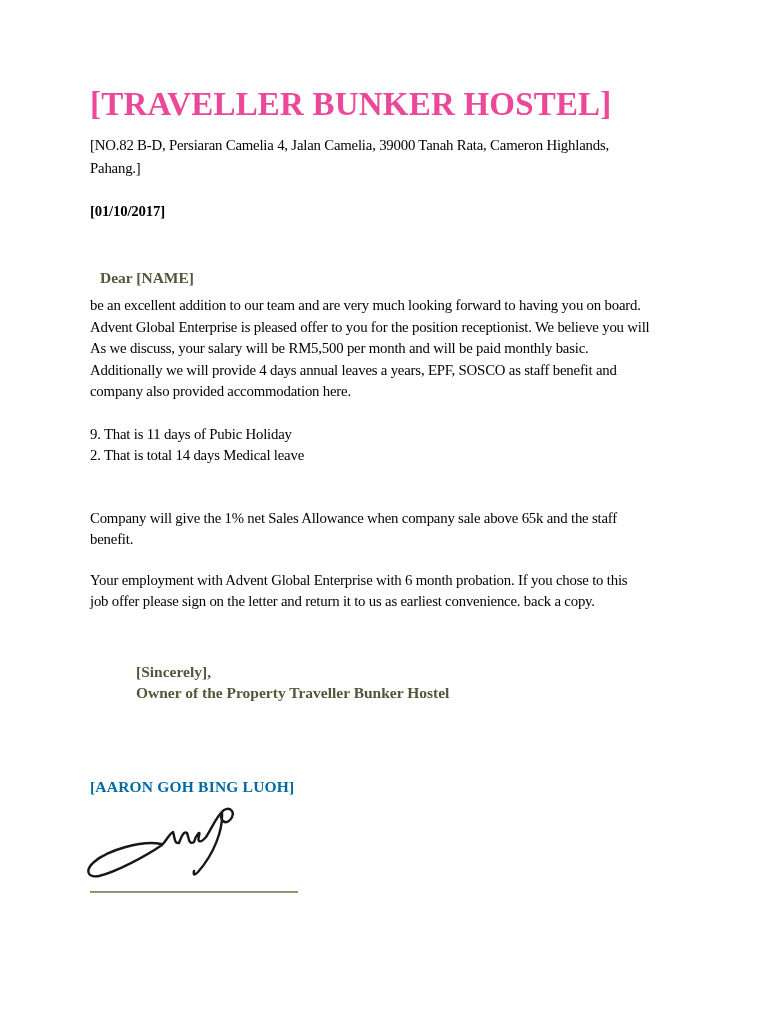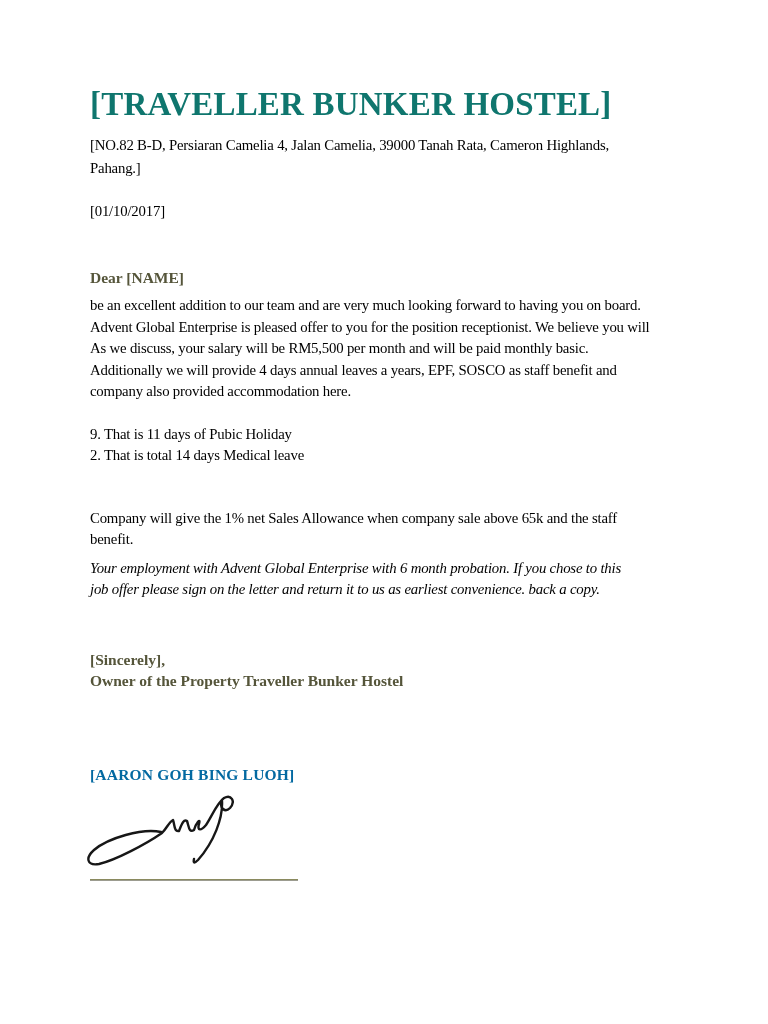--- a/index.html
+++ b/index.html
@@ -8,39 +8,39 @@
     width: 768px; height: 1024px;
     position: relative; overflow: hidden;
     font-family: "Liberation Serif", "DejaVu Serif", serif;
   }
   .page {
     position: absolute; inset: 0;
     padding: 86px 0 0 90px;
     color: #77774e;
   }
   .title {
-    font-size: 33px; font-weight: bold; color: #0f766e;
+    font-size: 33px; font-weight: bold; color: #ec4899;
     letter-spacing: 0.2px; line-height: 36px; white-space: nowrap;
   }
   .body-line {
     font-size: 14.8px; letter-spacing: -0.2px;
     line-height: 21.5px; white-space: nowrap; color: #000000;
   }
   .address { margin-top: 12px; }
   .address .body-line { line-height: 23px; }
-  .date { margin-top: 20px; line-height: 23px; }
+  .date { margin-top: 20px; line-height: 23px; font-weight: bold; }
   .salutation {
     margin-top: 44px; font-weight: bold; font-size: 15.5px;
-    color: #55553a; line-height: 21px; white-space: nowrap;
+    color: #55553a; line-height: 21px; white-space: nowrap; margin-left: 10px;
   }
   .para1 { margin-top: 7px; }
   .list  { margin-top: 21px; }
   .para2 { margin-top: 41px; }
-  .para3 { margin-top: 7px; font-style: italic; }
-  .closing { margin-top: 48px; }
+  .para3 { margin-top: 19px; }
+  .closing { margin-top: 48px; margin-left: 46px; }
   .closing .closing-line {
     font-weight: bold; font-size: 15.5px; color: #55553a;
     line-height: 21px; white-space: nowrap;
   }
   .signer {
     margin-top: 73px; font-weight: bold; font-size: 15.5px;
     color: #0369a1; letter-spacing: 0.2px; line-height: 22px; white-space: nowrap;
   }
   .signature { margin-top: 6px; margin-left: -6px; display: block; }
   .sig-line {

